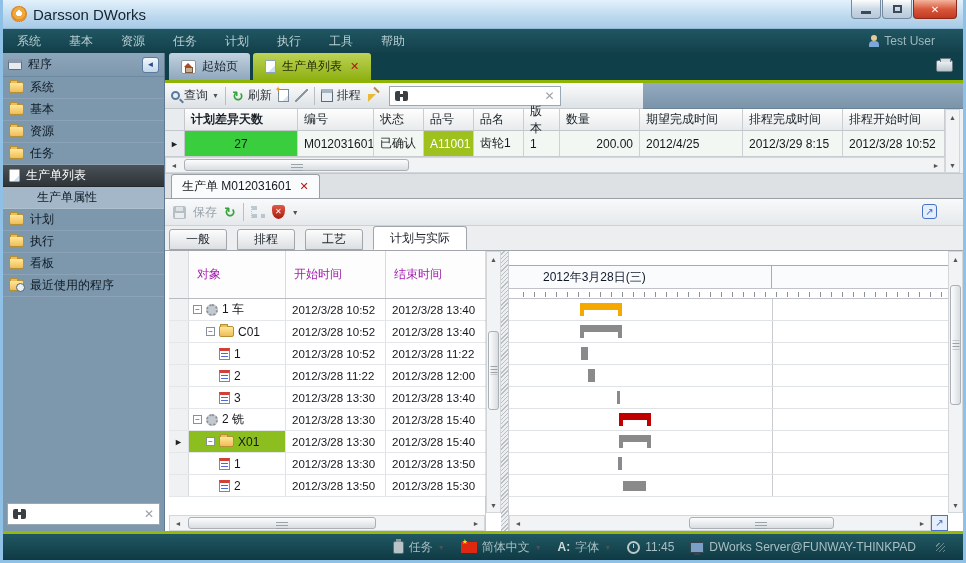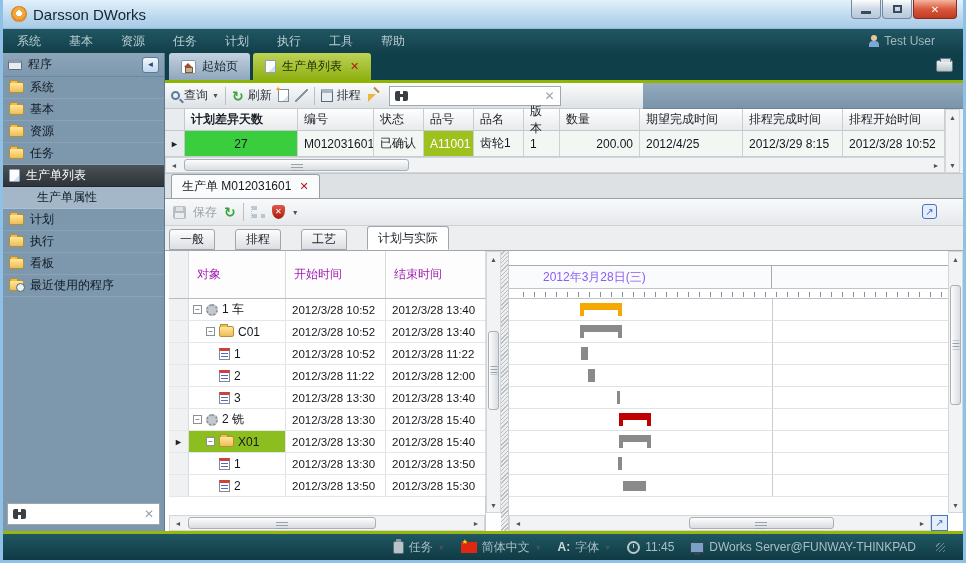--- a/index.html
+++ b/index.html
@@ -129,22 +129,22 @@
   .txt-disabled { color:#9aa2aa; }
   .ico-org { width:14px; height:12px; opacity:.4; background:
       linear-gradient(#6a8aa0 0 0) 0 0/5px 4px no-repeat,
       linear-gradient(#6a8aa0 0 0) 9px 8px/5px 4px no-repeat,
       linear-gradient(#6a8aa0 0 0) 0 8px/5px 4px no-repeat; border-left:1px dotted #6a8aa0; }
   .ico-shield { width:13px; height:14px; background:linear-gradient(#e05a4a,#a81a0a); border-radius:3px 3px 50% 50%/3px 3px 60% 60%;
                 color:#fff; font-size:8px; font-weight:bold; text-align:center; line-height:13px; }
   .ico-popout { position:absolute; right:26px; top:5px; width:15px; height:15px; border:1px solid #4a72c4; background:#e4eefc; border-radius:3px;
                 color:#3a62b8; font-size:10px; line-height:13px; text-align:center; }
   .subtabs { height:24px; display:flex; align-items:flex-end; padding-left:4px; background:#eceef0; }
-  .subtab { height:21px; padding:0 10px; display:flex; align-items:center; background:linear-gradient(#fcfcfc,#dcdfe2);
-            border:1px solid #a0a6ac; border-radius:3px 3px 0 0; margin-right:20px; color:#20262c; cursor:default; }
+  .subtab { height:21px; padding:0 16px; display:flex; align-items:center; background:linear-gradient(#fcfcfc,#dcdfe2);
+            border:1px solid #a0a6ac; border-radius:3px 3px 0 0; margin-right:10px; color:#20262c; cursor:default; }
   .subtab.active { height:24px; background:#fff; border-bottom:1px solid #fff; position:relative; z-index:2; }
 
   
   .split { flex:1; display:flex; min-height:0; background:#fff; border-top:1px solid #a0a6ac; padding-left:4px; }
   .treepanel { width:317px; display:flex; flex-direction:column; border-right:1px solid #c8ccd0; }
   .t-head { height:48px; display:flex; border-bottom:1px solid #b8bcc0; background:#fdfdfd; }
   .t-hcell { display:flex; align-items:center; padding:0 8px; border-right:1px solid #d8dbde; color:#a21caf; }
   .t-rows { height:198px; }
   .t-row { height:22px; display:flex; border-bottom:1px solid #e4e7ea; }
   .t-ind { width:20px; flex:none; background:#eff1f3; border-right:1px solid #d8dbde; display:flex; align-items:center; justify-content:center; font-size:9px; color:#222; }
@@ -158,21 +158,21 @@
                     background:repeating-linear-gradient(#4a6ad8 0 1px,transparent 1px 3px); }
   .t-bottom { margin-top:auto; display:flex; }
   .t-bottom .hscroll { flex:1; }
   .tree-vscroll { height:262px; }
   .splitter { width:7px; background:repeating-linear-gradient(135deg,#eceef0 0 2px,#b9bec3 2px 3px); cursor:col-resize; }
 
   
   .ganttpanel { flex:1; display:flex; flex-direction:column; min-width:0; border-left:1px solid #c8ccd0; }
   .gt-spacer { height:14px; background:#fff; }
   .gt-dates { height:24px; display:flex; border-top:1px solid #a8acb0; border-bottom:1px solid #c0c4c8; background:#fafbfc; }
-  .gt-d1 { width:263px; flex:none; border-right:1px solid #a8acb0; display:flex; align-items:center; padding-left:34px; color:#8b5cf6; }
+  .gt-d1 { width:263px; flex:none; border-right:1px solid #a8acb0; display:flex; align-items:center; padding-left:34px; color:#0f172a; }
   .gt-d2 { flex:1; display:flex; align-items:center; justify-content:flex-end; padding-right:4px; color:#1a2128; overflow:hidden; white-space:nowrap; }
   .gt-ruler { height:10px; border-bottom:1px solid #c0c4c8; background:
        repeating-linear-gradient(90deg,transparent 0 10px,#8a9098 10px 11px) 4px 3px/100% 5px no-repeat; }
   .gt-rows { height:198px; position:relative; }
   .gt-row { height:22px; border-bottom:1px solid #e0e3e6; position:relative; }
   .dayline { position:absolute; left:263px; top:0; bottom:0; width:1px; background:#c8ccd0; }
   .gbar { position:absolute; }
   .gbar.summary { top:4px; height:7px; }
   .gbar.summary::before,.gbar.summary::after { content:""; position:absolute; top:0; width:4px; height:13px; background:inherit; }
   .gbar.summary::before { left:0; } .gbar.summary::after { right:0; }

